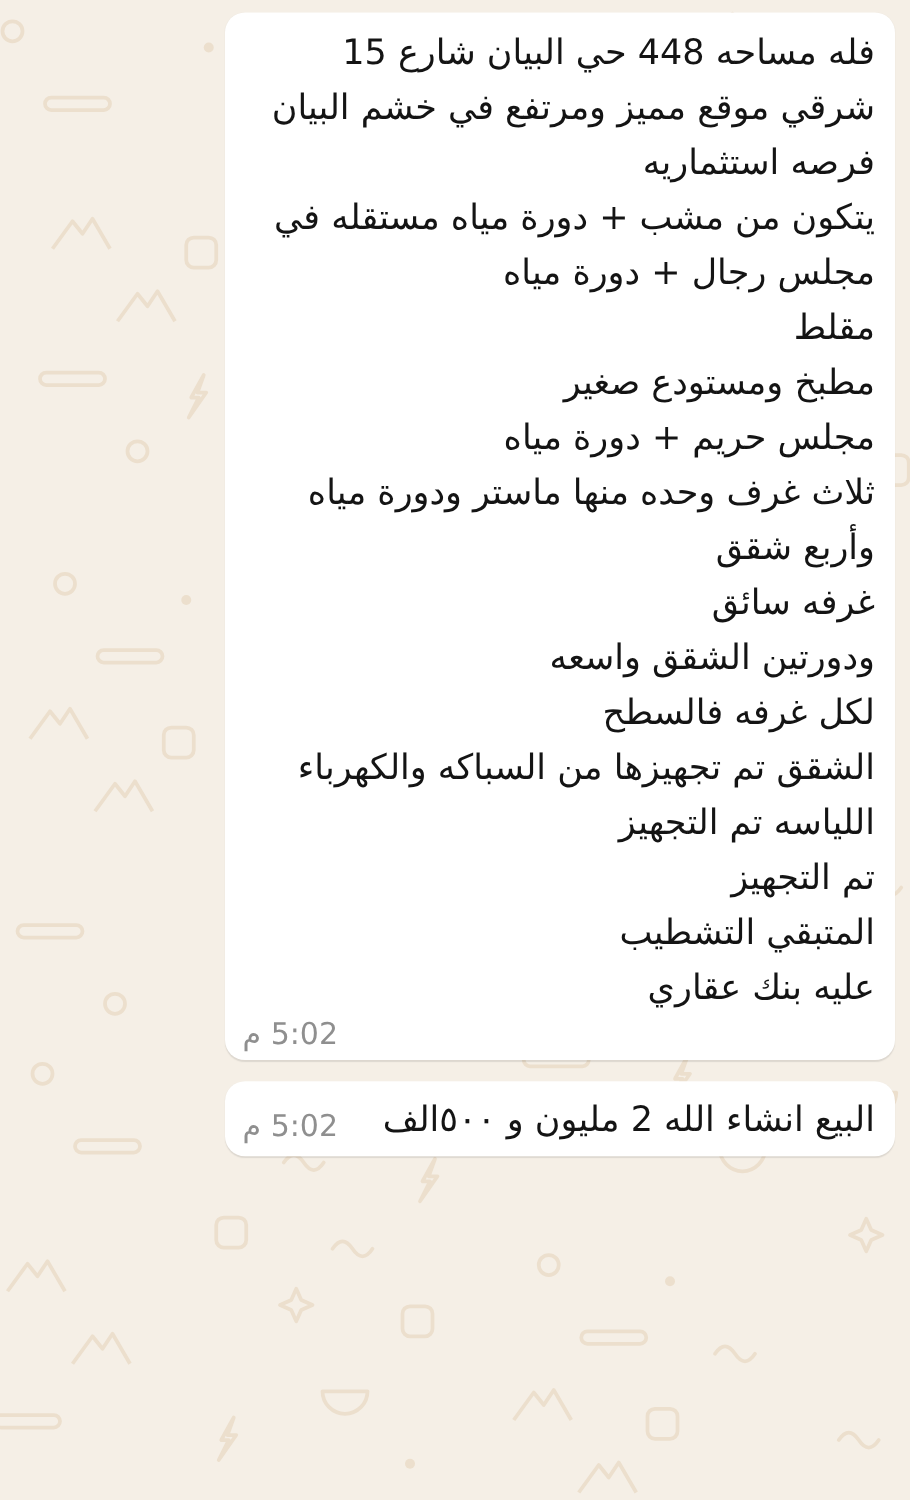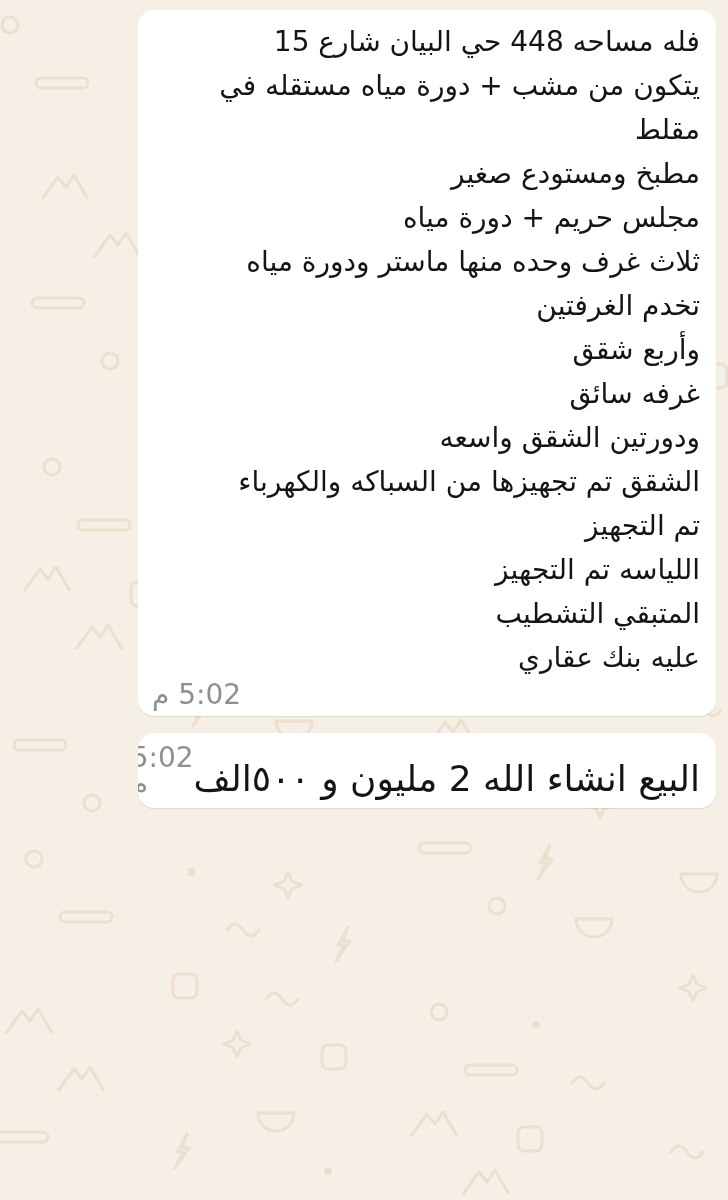--- a/index.html
+++ b/index.html
@@ -5,52 +5,52 @@
   html,body{margin:0;padding:0;background:#f5efe6;}
   .screen{
     position:relative;
     width:728px;height:1200px;
     overflow:hidden;
     background:#f5efe6;
     font-family:"DejaVu Sans",sans-serif;
   }
   #wallpaper{position:absolute;left:0;top:0;width:728px;height:1200px;}
   .msgs{
-    position:absolute;top:10px;right:12px;width:578px;
+    position:absolute;top:10px;right:12px;width:536px;
     display:flex;flex-direction:column;gap:17px;
   }
   .bubble{
     background:#ffffff;
     border-radius:16px;
     box-shadow:0 1px 1px rgba(0,0,0,0.10);
     padding:10px 16px 8px 14px;
     overflow:hidden;
   }
   .lines div{
     font-size:28px;
     line-height:44px;
     color:#141414;
     text-align:right;
     white-space:nowrap;
   }
   .time{
-    font-size:28px;
+    font-size:24px;
     color:#8f8f8f;
     text-align:left;
     line-height:26px;
   }
   .b1 .time{margin-top:2px;}
   .b2{
     display:flex;
     justify-content:space-between;
     align-items:flex-end;
     padding:12px 16px 10px 14px;
   }
   .b2 .single-line{
-    font-size:36px;
+    font-size:28px;
     line-height:38px;
     color:#141414;
     white-space:nowrap;
     text-align:right;
   }
   .b2 .time{margin-bottom:1px;}
 </style>
 </head>
 <body>
 
@@ -156,32 +156,35 @@
       <path d="M463 1194 L479 1172 L487 1182 L495 1170 L509 1194" fill="none" stroke="#ecdfcd" stroke-width="3" stroke-linejoin="round"></path>
       <rect x="518" y="1127" width="24" height="24" rx="6" fill="none" stroke="#ecdfcd" stroke-width="3"></rect>
       <path d="M671 1152 Q679 1140 687 1152 Q695 1164 703 1152" fill="none" stroke="#ecdfcd" stroke-width="3" stroke-linecap="round"></path>
     </svg>
 
   <div class="msgs">
 
     <div class="bubble b1">
       <div class="lines" id="msg1-lines">
           <div>فله مساحه 448 حي البيان شارع 15</div>
+          <div>شرقي موقع مميز ومرتفع في خشم البيان</div>
+          <div>فرصه استثماريه</div>
           <div>يتكون من مشب + دورة مياه مستقله في</div>
+          <div>مجلس رجال + دورة مياه</div>
           <div>مقلط</div>
           <div>مطبخ ومستودع صغير</div>
           <div>مجلس حريم + دورة مياه</div>
           <div>ثلاث غرف وحده منها ماستر ودورة مياه</div>
-          <div>تخدم الغرفتين</div>
           <div>وأربع شقق</div>
           <div>غرفه سائق</div>
           <div>ودورتين الشقق واسعه</div>
+          <div>لكل غرفه فالسطح</div>
           <div>الشقق تم تجهيزها من السباكه والكهرباء</div>
+          <div>اللياسه تم التجهيز</div>
           <div>تم التجهيز</div>
-          <div>اللياسه تم التجهيز</div>
           <div>المتبقي التشطيب</div>
           <div>عليه بنك عقاري</div>
         </div>
       <div class="time">5:02 م</div>
     </div>
 
     <div class="bubble b2">
       <div class="single-line">البيع انشاء الله 2 مليون و ٥٠٠الف</div>
       <div class="time">5:02 م</div>
     </div>

